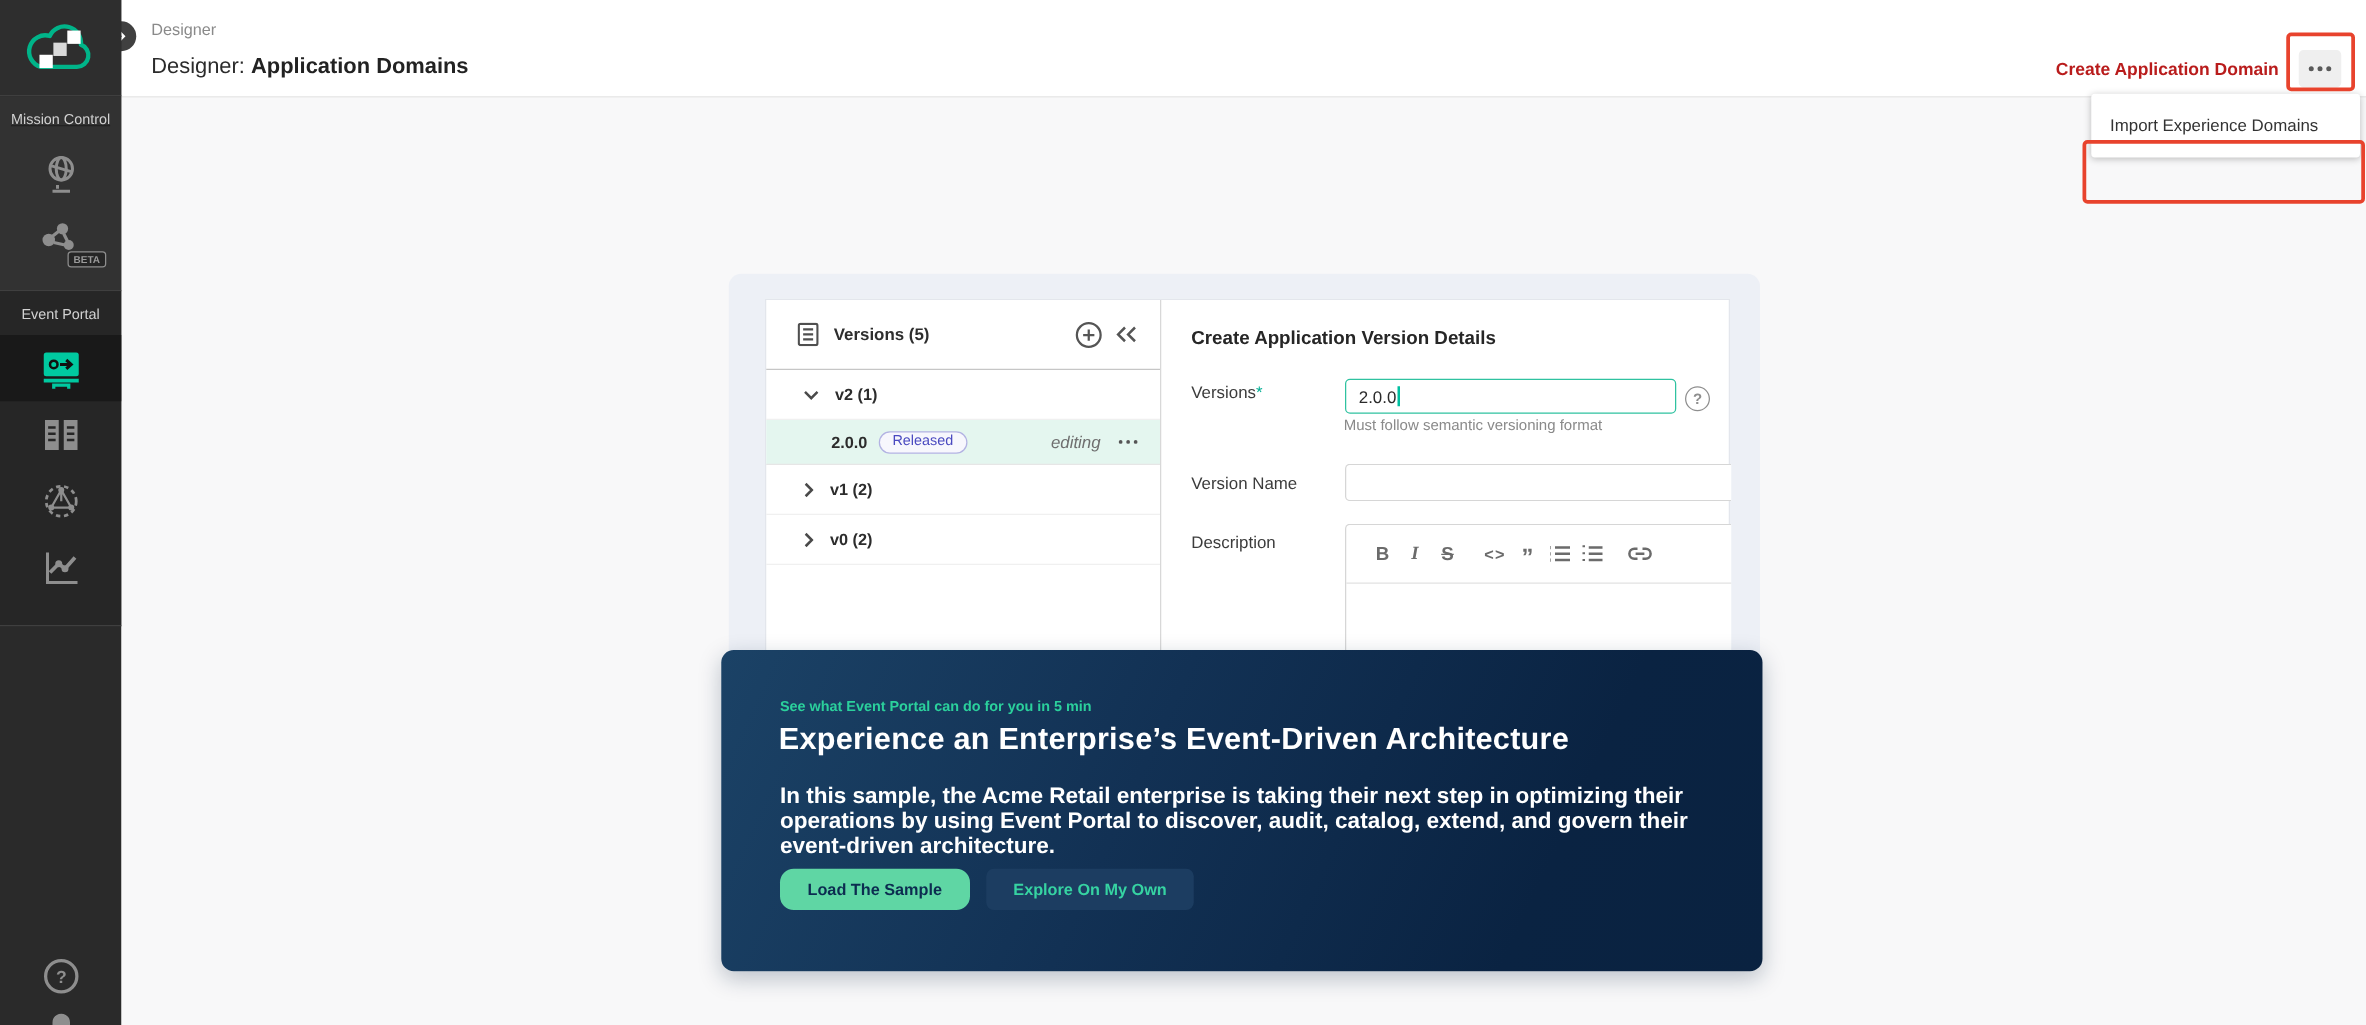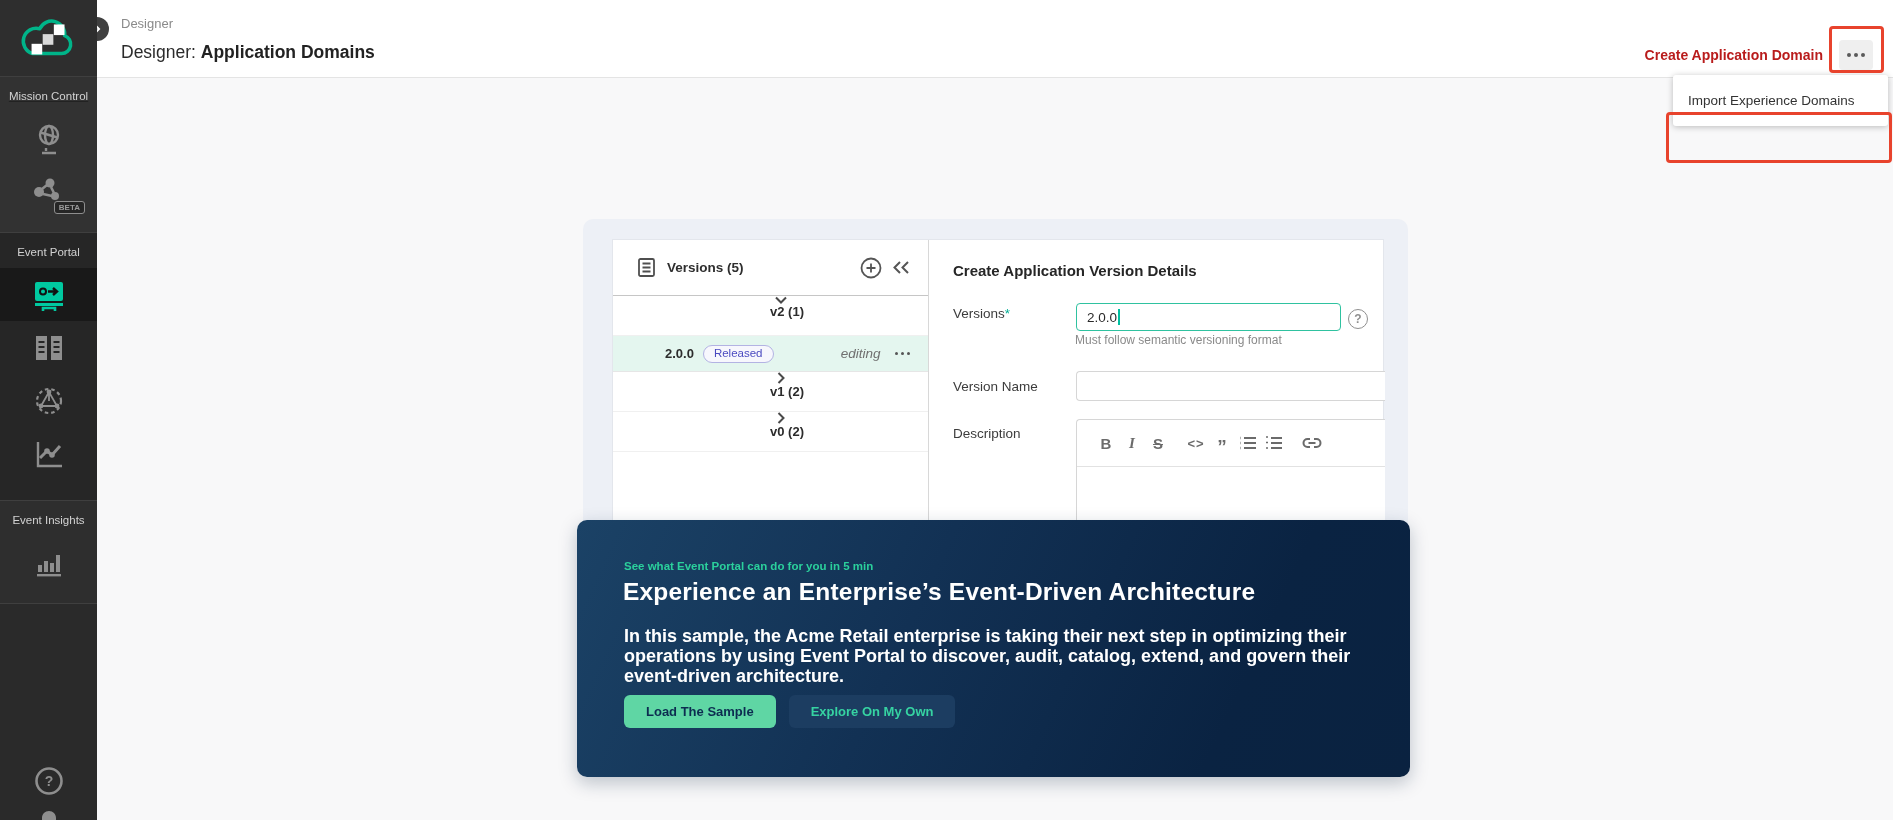--- a/index.html
+++ b/index.html
@@ -46,21 +46,21 @@
   
   .card { position:absolute; left:583px; top:219px; width:825px; height:440px; background:#edf0f6; border-radius:10px; z-index:5; }
   .panel { position:absolute; left:29px; top:20px; width:772px; height:292px; background:#fff; border:1px solid #e3e6ec; display:flex; }
 
   
   .vpane { width:316px; border-right:1px solid #d8d8d8; display:flex; flex-direction:column; }
   .vhead { height:56px; display:flex; align-items:center; padding:0 18px 0 25px; border-bottom:1px solid #c6c6c6; color:#4f4f4f; }
   .vhead-title { font-size:13.5px; font-weight:700; color:#2e2e2e; margin-left:12px; flex:1; }
   .vhead-icons { display:flex; align-items:center; gap:10px; color:#555; }
   .vrow { display:flex; align-items:center; border-bottom:1px solid #f0f0f0; cursor:pointer; }
-  .vrow-group { height:40px; padding-left:20px;flex-direction:column; }
+  .vrow-group { height:40px; padding-left:30px; }
   .vrow-group .vlabel { font-size:13px; font-weight:700; color:#2c2c2c; margin-left:13px; }
   .vchev { color:#4a4a4a; }
   .vrow-selected { height:36px; background:#e4f6ef; padding:0 18px 0 52px; border-bottom:1px solid #e6e6e6; }
   .vnum { font-size:13px; font-weight:700; color:#2c2c2c; }
   .pill { margin-left:9px; border:1.5px solid #b3b3e3; background:#f7f7fd; color:#4a4ac0; border-radius:10px; font-size:11.5px; padding:1.5px 10px 2.5px; }
   .editing { margin-left:auto; font-style:italic; font-size:13.5px; color:#6f6f6f; }
   .row-dots { display:flex; gap:2.5px; margin-left:14px; }
   .row-dots i { width:3.5px; height:3.5px; border-radius:50%; background:#555; }
 
   
@@ -85,21 +85,21 @@
 
   
   .banner { position:absolute; left:577px; top:520px; width:833px; height:257px; border-radius:10px; z-index:10;
     background:linear-gradient(115deg, #1b4266 0%, #123154 40%, #0a2342 78%, #0a2240 100%);
     box-shadow:0 6px 18px rgba(10,34,64,.25); color:#fff; }
   .bn-eyebrow { position:absolute; left:47px; top:40px; font-size:11.5px; font-weight:700; color:#2bd09c; }
   .bn-heading { position:absolute; left:46px; top:58px; font-size:24.5px; font-weight:600; letter-spacing:.2px; }
   .bn-body { position:absolute; left:47px; top:106px; width:740px; font-size:18px; font-weight:600; line-height:20px; }
   .bn-actions { position:absolute; left:47px; top:175px; display:flex; gap:13px; }
   .btn { height:33px; border:none; border-radius:6px; font-family:"Liberation Sans", sans-serif; font-size:13px; font-weight:700; padding:0 22px; cursor:pointer; }
-  .btn-primary { background:#5fd6a4; color:#0c2c50; }
+  .btn-primary { background:#5fd6a4; color:#0c2c50;border-radius:11px; }
   .btn-secondary { background:#1c3d61; color:#36d3a2; }
 </style>
 </head>
 <body>
 
 <div class="sidebar">
   <div class="sb-logo">
     <span>
       <svg width="62" height="50" viewBox="0 0 64 50">
         <path d="M15 41 h30 a9.5 9.5 0 0 0 3.2-18.4 A13.5 13.5 0 0 0 22.5 15.5 A10.5 10.5 0 0 0 15 41 z" fill="none" stroke="#00b489" stroke-width="3.6" stroke-linejoin="round"></path>
@@ -179,34 +179,20 @@
         <svg width="30" height="28" viewBox="0 0 30 28" fill="none" stroke="currentColor" stroke-width="2.4">
           <path d="M4 2 v24 h24"></path>
           <path d="M6 18 l7 -7 5 4 8 -9" stroke-width="3"></path>
           <circle cx="13" cy="11" r="1.6" fill="currentColor"></circle>
           <circle cx="18" cy="15" r="1.6" fill="currentColor"></circle>
         </svg>
       </span>
     </div>
   </div>
 
-  <div class="sb-section sb-sec-ei">
-    <div class="sb-label">Event Insights</div>
-    <div class="sb-item">
-      <span>
-        <svg width="28" height="28" viewBox="0 0 28 28" fill="currentColor">
-          <rect x="3" y="16" width="4" height="7"></rect>
-          <rect x="9" y="12" width="4" height="11"></rect>
-          <rect x="15" y="14" width="4" height="9"></rect>
-          <rect x="21" y="6" width="4" height="17"></rect>
-          <rect x="2" y="25" width="24" height="2.4"></rect>
-        </svg>
-      </span>
-    </div>
-  </div>
 
   <div class="sb-bottom">
     <div style="cursor:pointer;">
       <svg width="30" height="30" viewBox="0 0 30 30">
         <circle cx="15" cy="15" r="12.5" fill="none" stroke="currentColor" stroke-width="2.6"></circle>
         <text x="15" y="20" text-anchor="middle" font-size="14" font-weight="bold" fill="currentColor" font-family="Liberation Sans, sans-serif">?</text>
       </svg>
     </div>
     <div style="cursor:pointer;">
       <svg width="24" height="26" viewBox="0 0 24 24" fill="currentColor">

